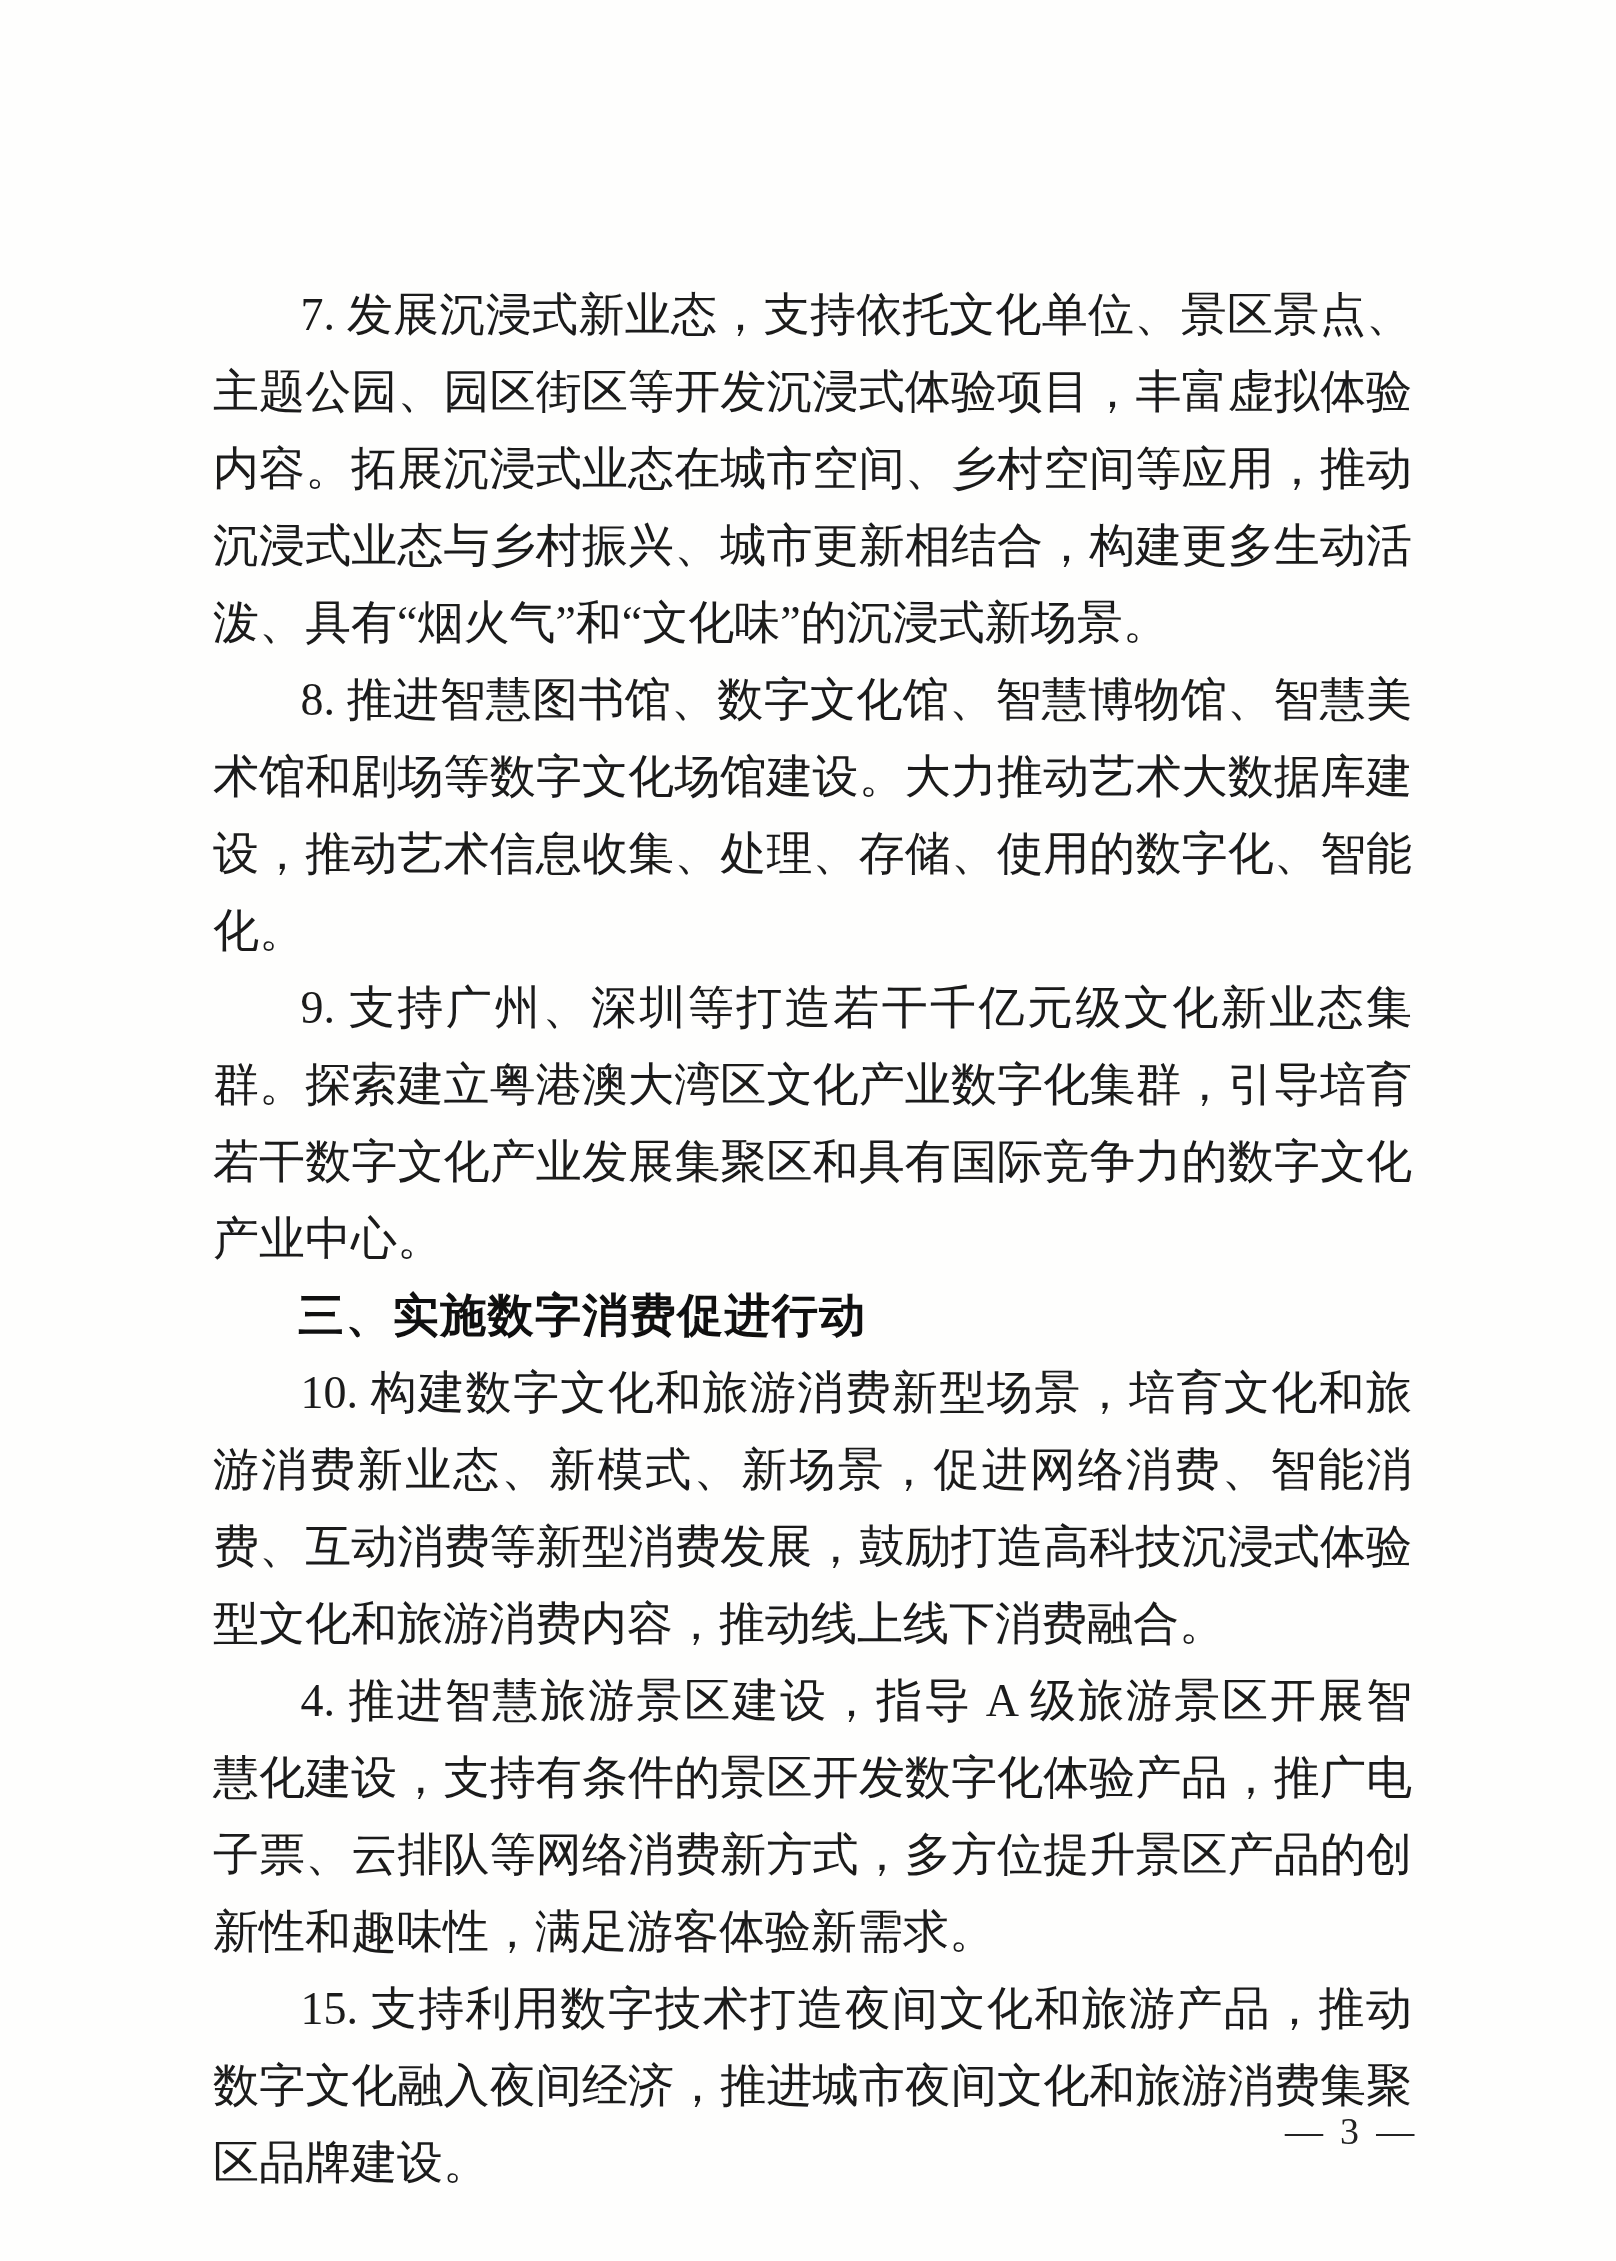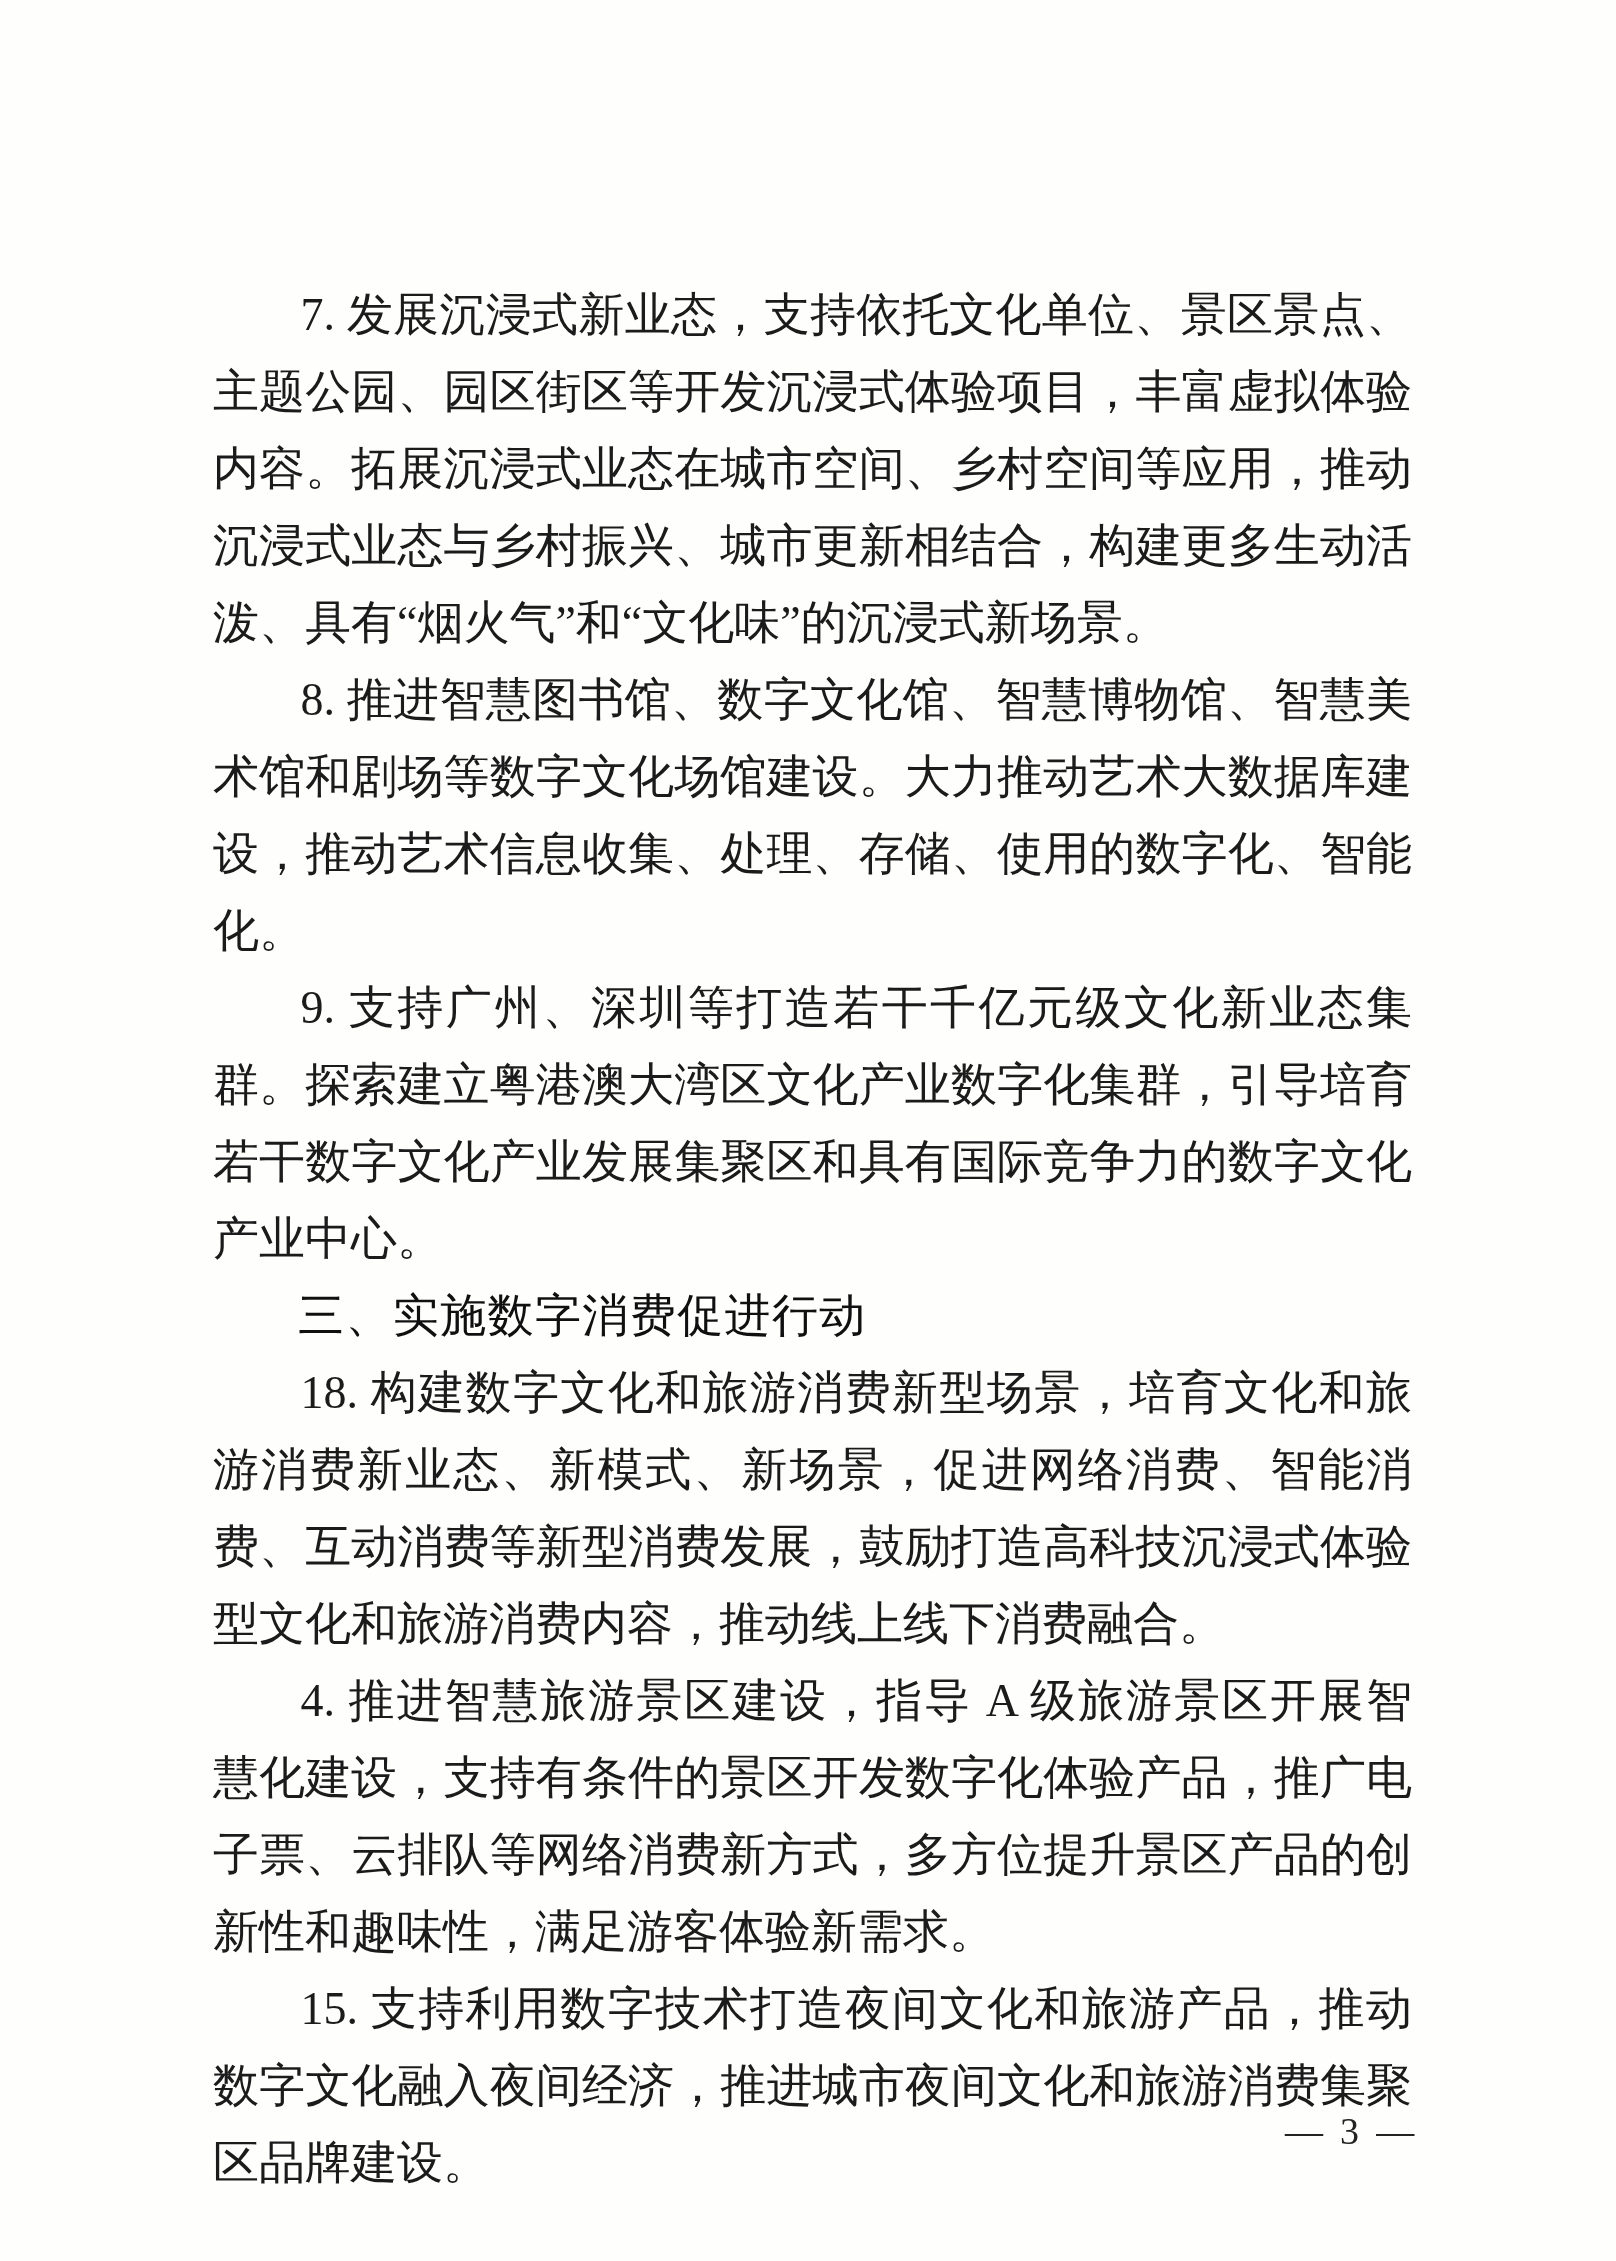--- a/index.html
+++ b/index.html
@@ -32,21 +32,21 @@
     text-justify: inter-character;
     text-indent: 1.9em;
     word-break: break-all;
   }
   .heading {
     margin: 0;
     padding: 0;
     font-size: 46px;
     line-height: 77px;
     color: #101010;
-    font-weight: 400;
+    font-weight: 700;
     font-family: "Liberation Sans", "DejaVu Sans", sans-serif;
     text-indent: 1.85em;
     letter-spacing: 0.03em;
   }
   .page-number {
     position: absolute;
     right: 198px;
     bottom: 123px;
     font-size: 38px;
     line-height: 1;
@@ -58,20 +58,20 @@
 </style>
 </head>
 <body>
 
 <div class="page">
   <div class="content">
     <p class="para">7. 发展沉浸式新业态，支持依托文化单位、景区景点、主题公园、园区街区等开发沉浸式体验项目，丰富虚拟体验内容。拓展沉浸式业态在城市空间、乡村空间等应用，推动沉浸式业态与乡村振兴、城市更新相结合，构建更多生动活泼、具有“烟火气”和“文化味”的沉浸式新场景。</p>
     <p class="para">8. 推进智慧图书馆、数字文化馆、智慧博物馆、智慧美术馆和剧场等数字文化场馆建设。大力推动艺术大数据库建设，推动艺术信息收集、处理、存储、使用的数字化、智能化。</p>
     <p class="para">9. 支持广州、深圳等打造若干千亿元级文化新业态集群。探索建立粤港澳大湾区文化产业数字化集群，引导培育若干数字文化产业发展集聚区和具有国际竞争力的数字文化产业中心。</p>
     <h2 class="heading">三、实施数字消费促进行动</h2>
-    <p class="para">18. 构建数字文化和旅游消费新型场景，培育文化和旅游消费新业态、新模式、新场景，促进网络消费、智能消费、互动消费等新型消费发展，鼓励打造高科技沉浸式体验型文化和旅游消费内容，推动线上线下消费融合。</p>
+    <p class="para">10. 构建数字文化和旅游消费新型场景，培育文化和旅游消费新业态、新模式、新场景，促进网络消费、智能消费、互动消费等新型消费发展，鼓励打造高科技沉浸式体验型文化和旅游消费内容，推动线上线下消费融合。</p>
     <p class="para">4. 推进智慧旅游景区建设，指导 A 级旅游景区开展智慧化建设，支持有条件的景区开发数字化体验产品，推广电子票、云排队等网络消费新方式，多方位提升景区产品的创新性和趣味性，满足游客体验新需求。</p>
     <p class="para">15. 支持利用数字技术打造夜间文化和旅游产品，推动数字文化融入夜间经济，推进城市夜间文化和旅游消费集聚区品牌建设。</p>
   </div>
 
   <div class="page-number">— 3 —</div>
 </div>
 
 
 </body></html>

